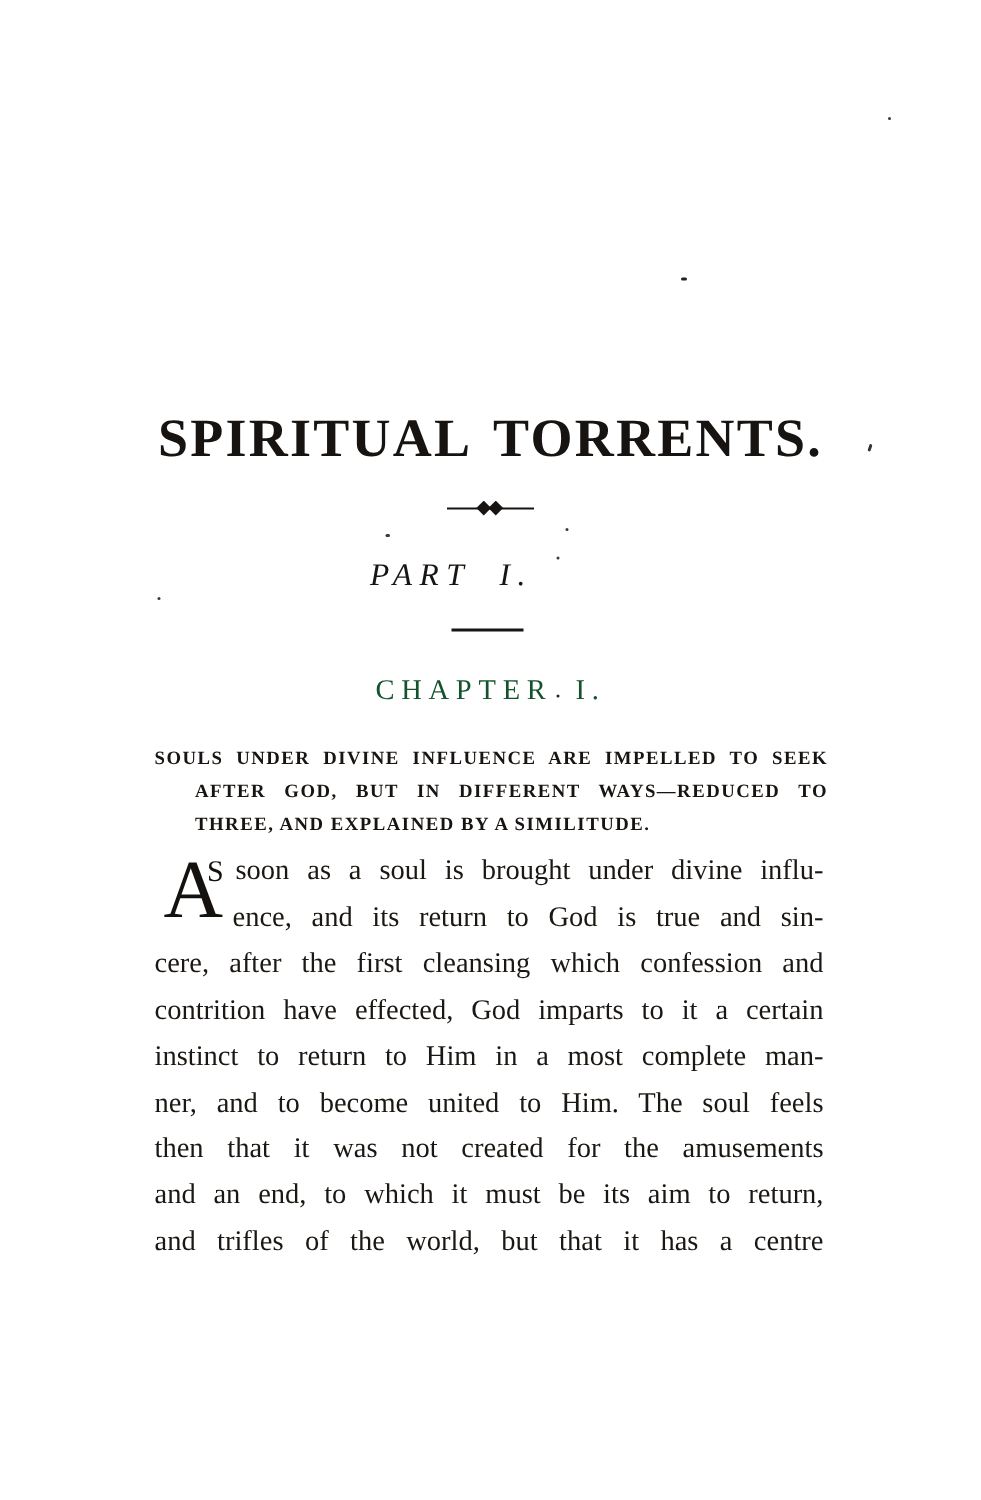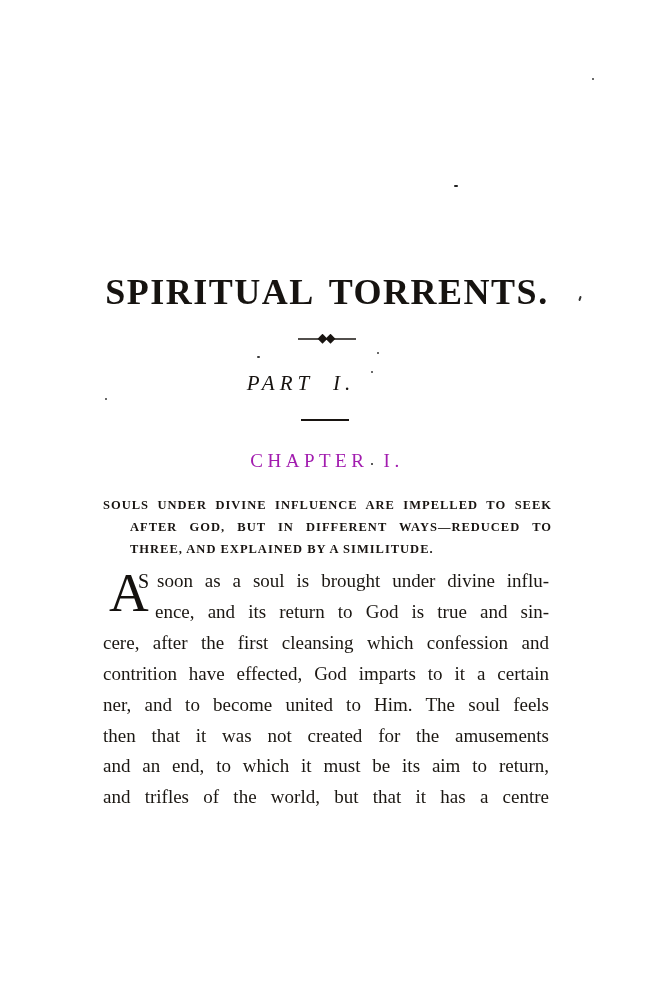--- a/index.html
+++ b/index.html
@@ -54,21 +54,21 @@
   }
 
   
   .chapter-heading {
     position: absolute; top: 450px; left: 0; width: 654px;
     margin: 0;
     font-weight: normal;
     text-align: center;
     font-size: 19px; line-height: 22px;
     letter-spacing: 4.5px; word-spacing: 6px;
-    color: #a21caf;
+    color: #14532d;
   }
 
   
   .summary {
     position: absolute; top: 494px; left: 103px; width: 449px;
     font-weight: bold;
     font-size: 12.5px; line-height: 22px;
     letter-spacing: 1px;
     color: #181411;
   }
@@ -135,20 +135,21 @@
     <div class="sum-line indent last">THREE, AND EXPLAINED BY A SIMILITUDE.</div>
   </div>
 
   <div class="body-para">
     <span class="drop-cap">A</span>
     <span class="opening-s">S</span>
     <div class="body-line l1">soon as a soul is brought under divine influ-</div>
     <div class="body-line l2">ence, and its return to God is true and sin-</div>
     <div class="body-line">cere, after the first cleansing which confession and</div>
     <div class="body-line">contrition have effected, God imparts to it a certain</div>
+    <div class="body-line">instinct to return to Him in a most complete man-</div>
     <div class="body-line">ner, and to become united to Him.  The soul feels</div>
     <div class="body-line">then that it was not created for the amusements</div>
     <div class="body-line">and an end, to which it must be its aim to return,</div>
     <div class="body-line">and trifles of the world, but that it has a centre</div>
   </div>
 
   <div class="speck s1"></div>
   <div class="speck s2"></div>
   <div class="speck s3"></div>
   <div class="speck s4"></div>

